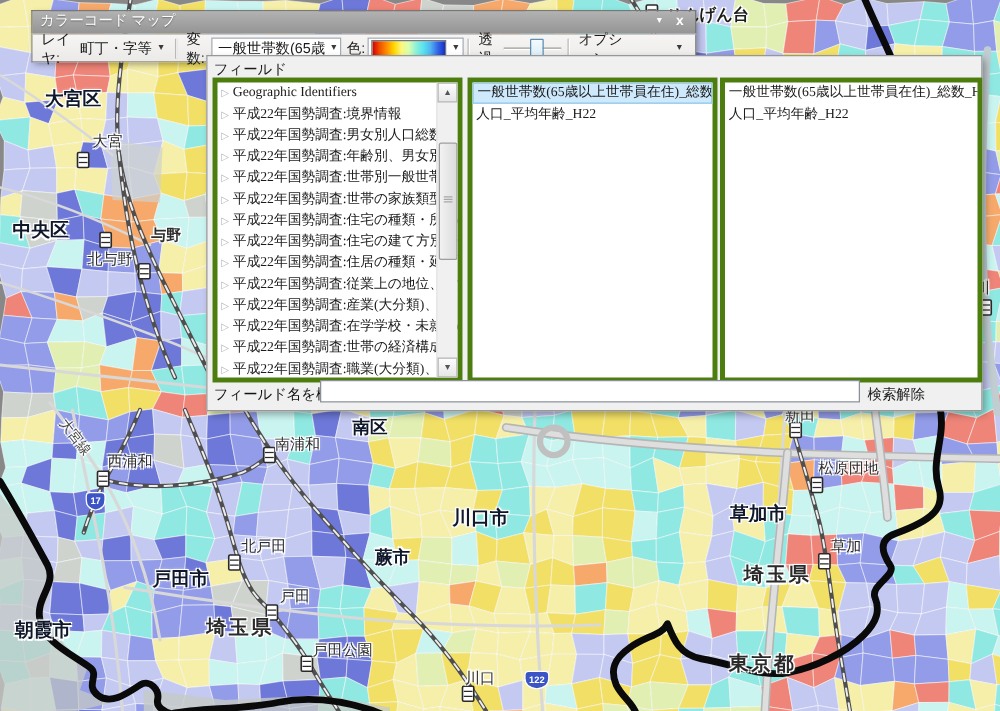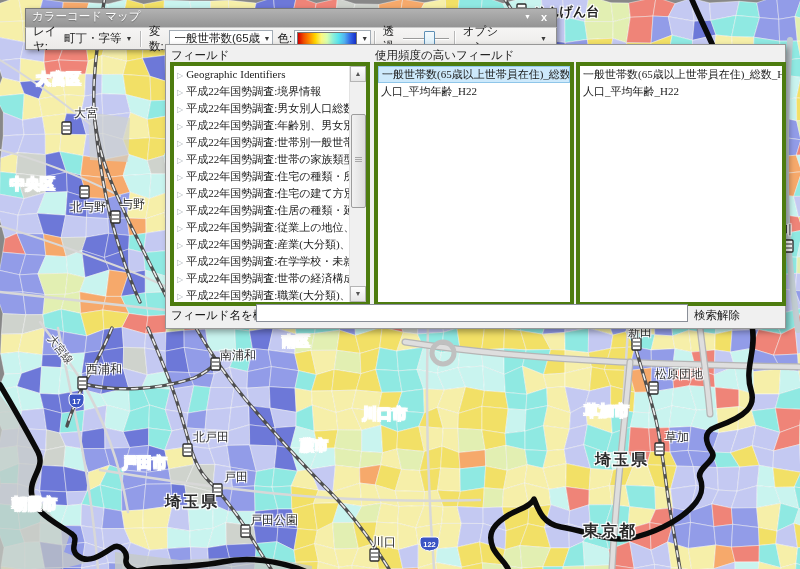--- a/index.html
+++ b/index.html
@@ -3,21 +3,21 @@
 <meta charset="utf-8">
 <style>
   html,body{margin:0;padding:0;background:#888;}
   #stage{position:relative;width:800px;height:569px;overflow:hidden;
          font-family:"Liberation Sans","DejaVu Sans",sans-serif;-webkit-font-smoothing:antialiased;}
   #map-svg{position:absolute;left:0;top:0;}
   
   #map-labels{position:absolute;left:0;top:0;width:800px;height:569px;pointer-events:none;}
   .mlabel{position:absolute;white-space:nowrap;color:#333;
     text-shadow:-1px -1px 0 #fff,1px -1px 0 #fff,-1px 1px 0 #fff,1px 1px 0 #fff,0 0 3px #fff;}
-  .mlabel.city{font-weight:700;font-size:14px;color:#ffffff;}
+  .mlabel.city{font-weight:700;font-size:14px;color:#0f172a;}
   .mlabel.pref{font-weight:700;font-size:16px;color:#2a2a2a;letter-spacing:2px;}
   .mlabel.stn{font-size:12px;color:#2e2e2e;}
   .mlabel.stn-lg{font-size:13px;font-weight:700;color:#1c1c1c;}
   .mlabel.vert{font-size:11px;color:#444;transform:rotate(52deg);transform-origin:left top;}
   
   .dlg-top{position:absolute;left:25px;top:8px;width:532px;box-shadow:2px 2px 5px rgba(0,0,0,.35);}
   .titlebar{height:18px;background:linear-gradient(#b2b2b2,#949494);border:1px solid #787878;border-bottom:none;
     display:flex;align-items:flex-start;padding:0 4px 0 6px;color:#fff;font-size:11.5px;}
   .titlebar .title{flex:1;text-shadow:0 1px 1px rgba(0,0,0,.35);}
   .tbtn{color:#fff;font-size:10px;padding:0 5px;cursor:default;line-height:16px;}
@@ -1427,21 +1427,21 @@
         <line x1="1" x2="8" y1="4" y2="4" stroke="#2a2a2a" stroke-width="1"></line>
         <line x1="1" x2="8" y1="8" y2="8" stroke="#2a2a2a" stroke-width="1"></line>
       </g>
     </svg>
   <div id="map-labels">
       <span class="mlabel stn-lg" style="left: 533px; top: 3px;">せんげん台</span>
       <span class="mlabel city" style="left: 36px; top: 70px; font-size: 15px;">大宮区</span>
       <span class="mlabel stn" style="left: 74px; top: 105px;">大宮</span>
       <span class="mlabel city" style="left: 10px; top: 175px; font-size: 15px;">中央区</span>
       <span class="mlabel stn" style="left: 70px; top: 199px;">北与野</span>
-      <span class="mlabel stn" style="left: 121px; top: 196px;">与野</span>
+      <span class="mlabel stn" style="left: 121px; top: 180px; font-weight: bold;">与野</span>
       <span class="mlabel vert" style="left: 56px; top: 332px;">大宮線</span>
       <span class="mlabel stn" style="left: 86px; top: 361px;">西浦和</span>
       <span class="mlabel stn" style="left: 220px; top: 347px;">南浦和</span>
       <span class="mlabel city" style="left: 282px; top: 333px;">南区</span>
       <span class="mlabel stn" style="left: 628px; top: 324px;">新田</span>
       <span class="mlabel stn" style="left: 655px; top: 366px;">松原団地</span>
       <span class="mlabel city" style="left: 584px; top: 402px; font-size: 15px;">草加市</span>
       <span class="mlabel stn" style="left: 665px; top: 429px;">草加</span>
       <span class="mlabel pref" style="left: 595px; top: 450px;">埼玉県</span>
       <span class="mlabel city" style="left: 362px; top: 405px; font-size: 15px;">川口市</span>
@@ -1487,21 +1487,20 @@
         <span class="thumb"></span>
       </span>
       <span class="vsep"></span>
       <span class="tlbl">オプション</span>
       <span class="optarr">▼</span>
     </div>
   </div>
 
   <div class="panel">
     <div class="colhdr" style="left:5px;">フィールド</div>
-    <div class="colhdr" style="left:209px;">使用頻度の高いフィールド</div>
 
     <div class="listwrap lw0">
       <div id="list0">
           <div class="lrow"><span class="tri">▷</span><span>Geographic Identifiers</span></div>
           <div class="lrow"><span class="tri">▷</span><span>平成22年国勢調査:境界情報</span></div>
           <div class="lrow"><span class="tri">▷</span><span>平成22年国勢調査:男女別人口総数及…</span></div>
           <div class="lrow"><span class="tri">▷</span><span>平成22年国勢調査:年齢別、男女別人口</span></div>
           <div class="lrow"><span class="tri">▷</span><span>平成22年国勢調査:世帯別一般世帯数</span></div>
           <div class="lrow"><span class="tri">▷</span><span>平成22年国勢調査:世帯の家族類型別…</span></div>
           <div class="lrow"><span class="tri">▷</span><span>平成22年国勢調査:住宅の種類・所有の…</span></div>

